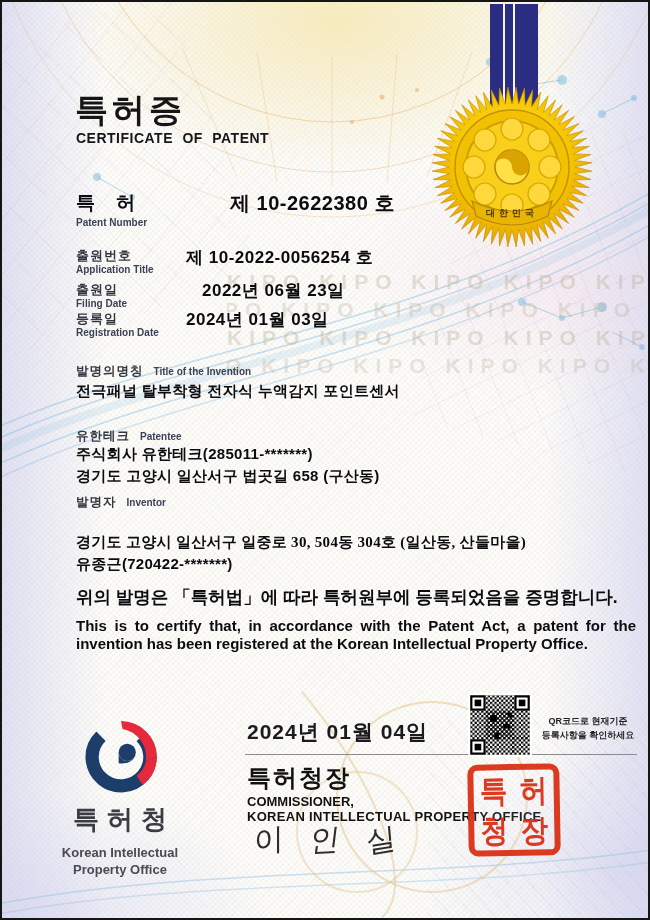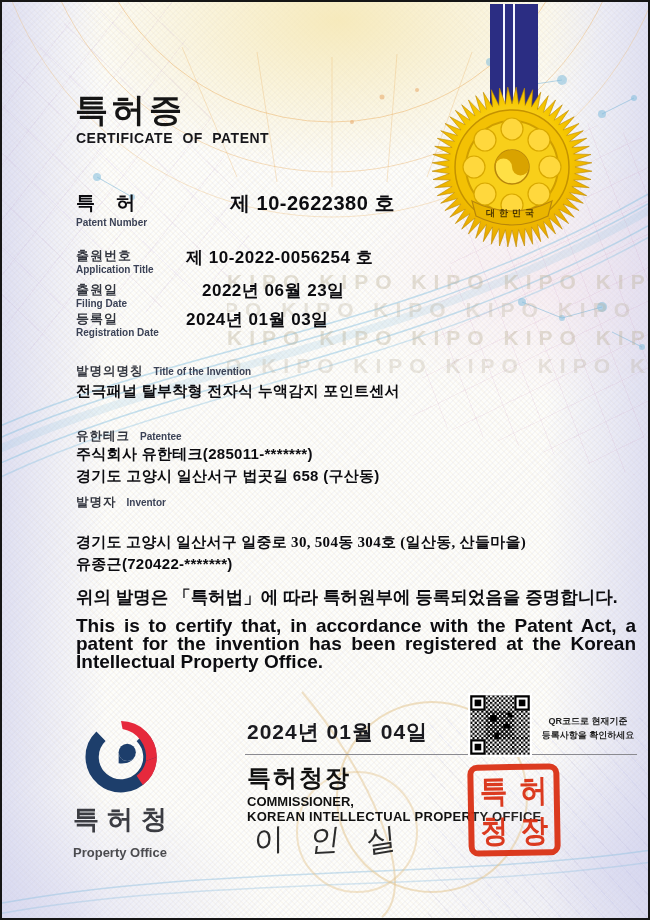--- a/index.html
+++ b/index.html
@@ -35,21 +35,21 @@
   .title-ko{left:73px;top:86px;font-size:33px;font-weight:900;letter-spacing:4px;color:#151515;}
   .title-en{left:74px;top:128px;font-size:14px;font-weight:bold;letter-spacing:.5px;word-spacing:5px;color:#16161a;}
   .lbl-ko{font-size:13px;font-weight:600;color:#33363f;letter-spacing:1px;}
   .lbl-en{font-size:10px;font-weight:600;color:#3b4256;}
   .val{font-size:17px;font-weight:bold;color:#0c0c10;letter-spacing:.5px;}
   .val-big{font-size:20px;font-weight:bold;color:#0c0c10;letter-spacing:.5px;}
   .sec-lbl{font-size:12.5px;font-weight:600;color:#33363f;letter-spacing:1px;}
   .sec-lbl .en{font-size:10px;font-weight:600;color:#3b4256;letter-spacing:0;margin-left:10px;}
   .sec-val{font-size:15px;font-weight:bold;color:#0c0c10;letter-spacing:.3px;}
   .stmt-ko{left:74px;top:583px;width:545px;font-size:17.5px;font-weight:bold;color:#0c0c10;}
-  .stmt-en{left:74px;top:615px;width:560px;font-size:19px;font-weight:bold;color:#0c0c10;line-height:18px;text-align:justify;}
+  .stmt-en{left:74px;top:615px;width:560px;font-size:15px;font-weight:bold;color:#0c0c10;line-height:18px;text-align:justify;}
   .issue-date{left:245px;top:716px;font-size:21px;font-weight:600;color:#1a1a1f;letter-spacing:1px;}
   .rule{left:243px;top:752px;width:392px;height:0;border-top:1.5px solid #8a8a90;}
   .comm-ko{left:245px;top:760px;font-size:24px;font-weight:800;letter-spacing:2px;color:#111;}
   .comm-en1{left:245px;top:792px;font-size:13px;font-weight:bold;color:#111;}
   .comm-en2{left:245px;top:807px;font-size:13px;font-weight:bold;color:#111;letter-spacing:.3px;}
   .sign{left:252px;top:818px;width:220px;font-family:"DejaVu Serif",serif;font-size:30px;color:#2c2c2c;}
   .sign span{display:inline-block;transform:rotate(-6deg) skewX(-6deg);margin-right:26px;}
   .sign span:nth-child(2){transform:rotate(-3deg) skewX(-10deg);}
   .sign span:nth-child(3){transform:rotate(-9deg) skewX(-4deg);}
   .seal{left:466px;top:762px;width:92px;height:92px;z-index:4;border:6px solid #da2d10;border-radius:10px;
@@ -235,16 +235,17 @@
 
   <svg class="abs logo-sym" width="78" height="78" viewBox="0 0 100 100">
     <circle cx="50" cy="50" r="37" fill="none" stroke="#1d3e6b" stroke-width="17" stroke-dasharray="175 58" stroke-dashoffset="-32" transform="rotate(-95 50 50)"></circle>
     <path d="M50,4 A46,46 0 0 1 96,50 L82,55 A37,37 0 0 0 52,14 Z" fill="#e6293c"></path>
     <path d="M96,50 A46,46 0 0 1 78,86 L70,74 A32,32 0 0 0 82,55 Z" fill="#e6293c"></path>
     <circle cx="58" cy="44" r="11" fill="#1d3e6b"></circle>
     <path d="M47,44 a11,11 0 0 0 22,0 q-2,16 -22,14 Z" fill="#1d3e6b"></path>
   </svg>
   <div class="abs logo-ko">특허청</div>
   <div class="abs logo-en">
+    <div>Korean Intellectual</div>
     <div>Property Office</div>
   </div>
 
 </div>
 
 </body></html>

